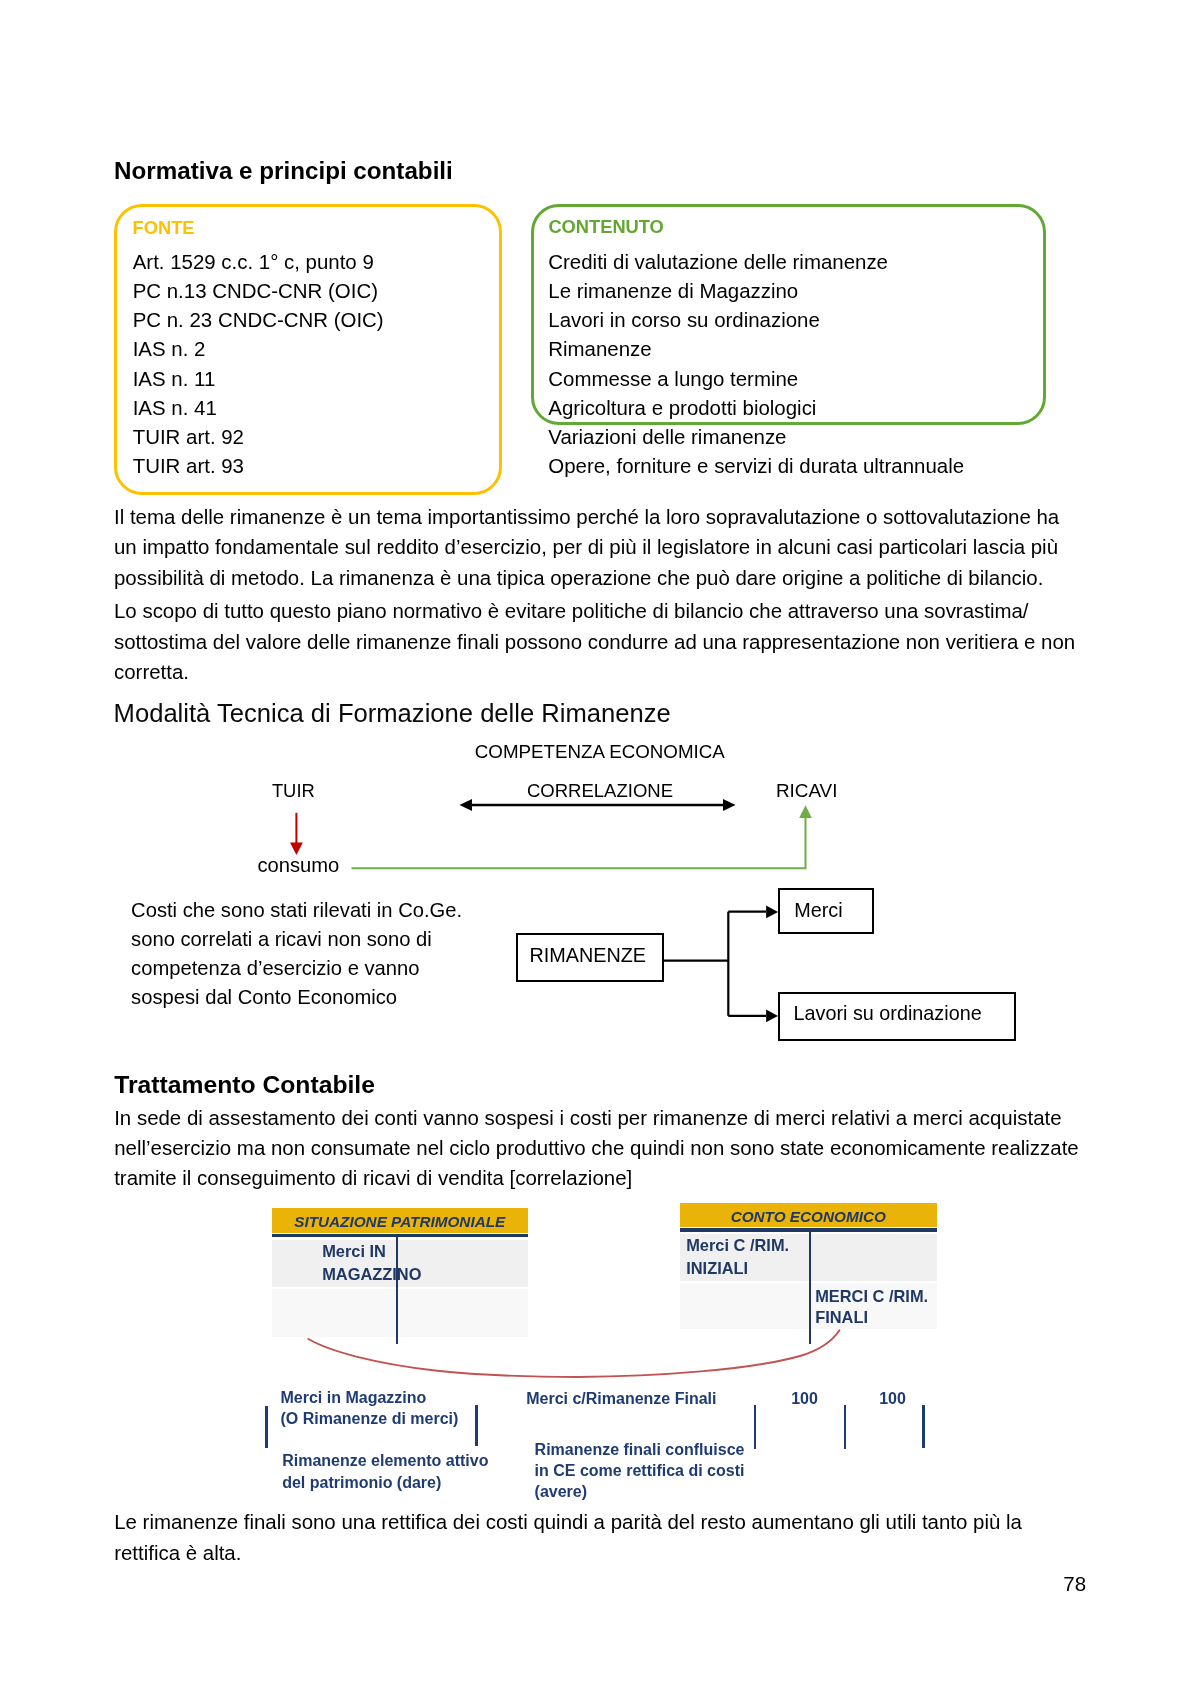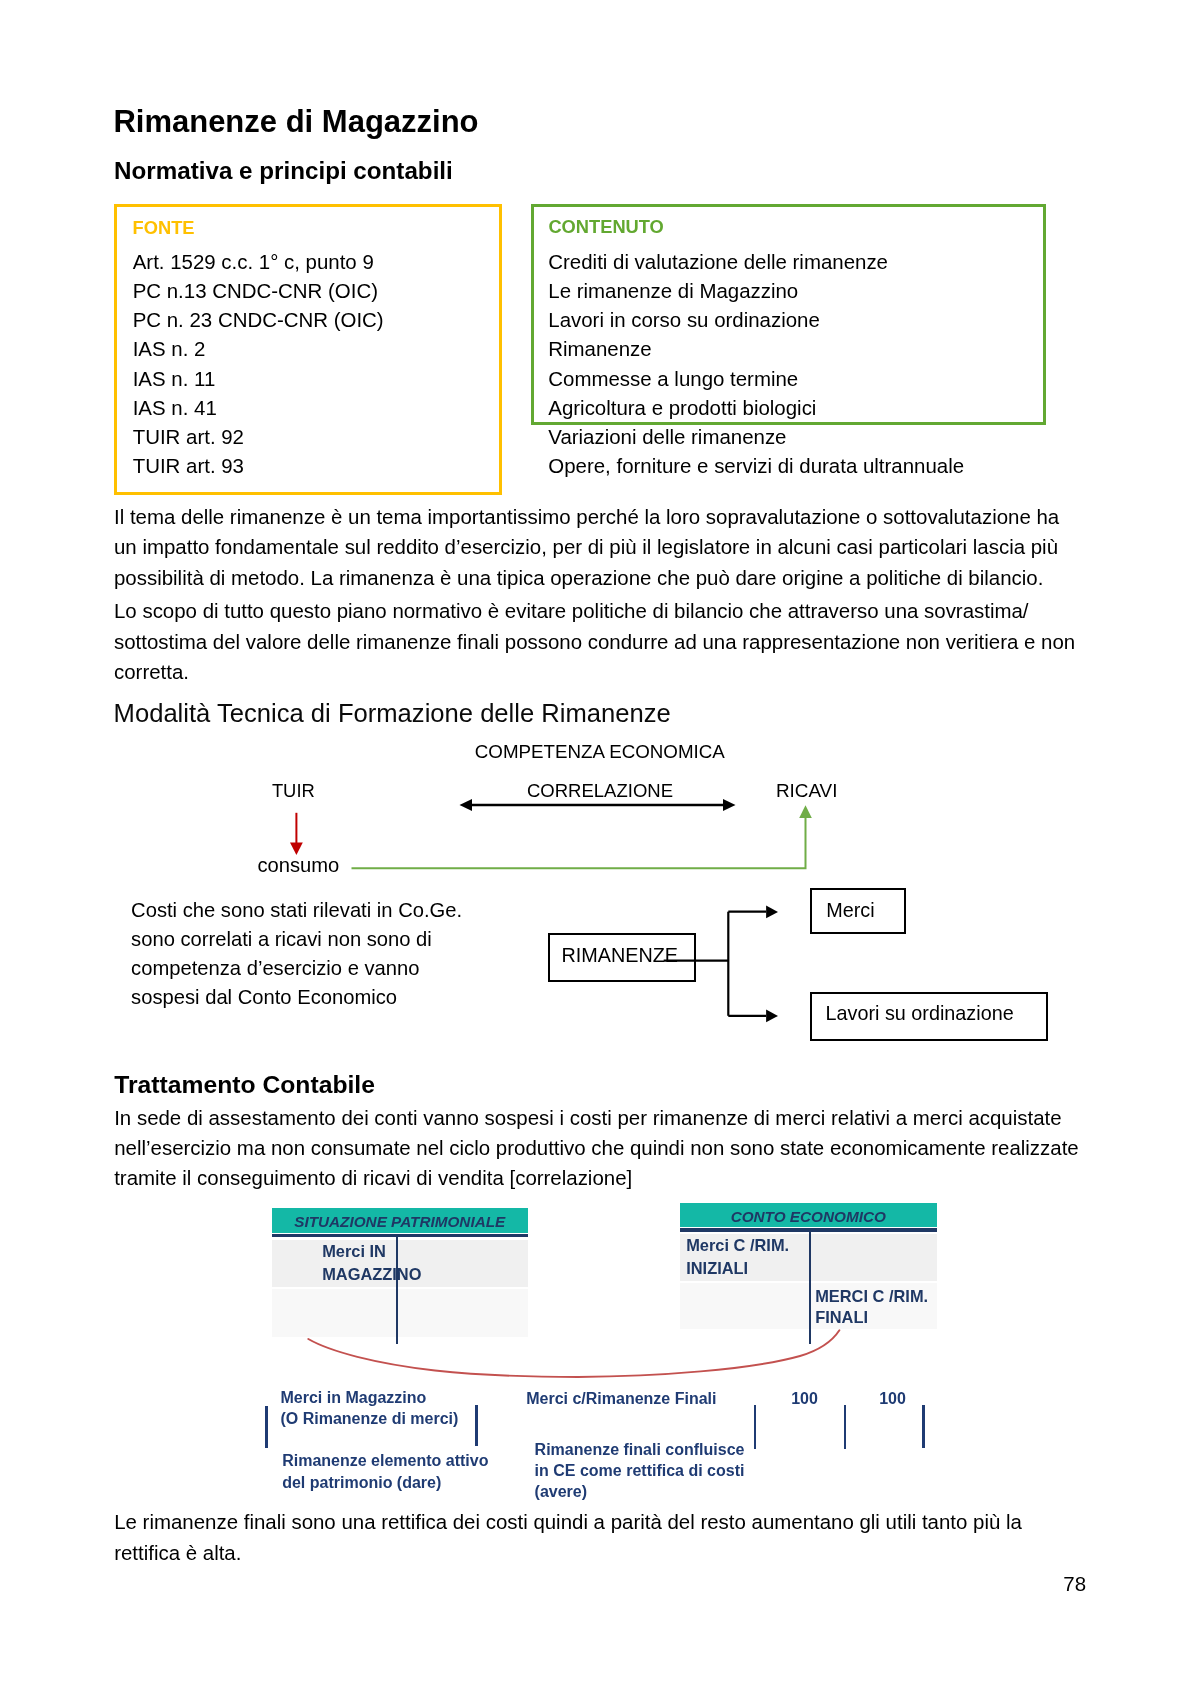--- a/index.html
+++ b/index.html
@@ -6,21 +6,21 @@
   html,body{margin:0;padding:0;background:#fff;}
   body{width:1200px;height:1697px;position:relative;font-family:"Liberation Sans",sans-serif;color:#000;-webkit-font-smoothing:antialiased;}
   .page{position:relative;width:1200px;height:1697px;overflow:hidden;transform:translateZ(0);}
   .abs{position:absolute;}
 
   
   #title{left:113.4px;top:103.5px;font-size:31px;font-weight:700;line-height:36px;white-space:nowrap;}
   #subtitle{left:114.1px;top:157.2px;font-size:24.2px;font-weight:700;line-height:28px;white-space:nowrap;}
 
   
-  .infobox{box-sizing:border-box;}
+  .infobox{box-sizing:border-box;border-radius:28px;}
   #fonte-box{left:114px;top:204px;width:388px;height:291px;border:3px solid #FFC000;}
   #contenuto-box{left:531px;top:204px;width:515px;height:221px;border:3px solid #62A832;}
   .box-head{position:absolute;font-size:18.3px;font-weight:700;white-space:nowrap;}
   .box-list{position:absolute;font-size:20.45px;line-height:29.2px;}
   .box-list div{white-space:nowrap;}
 
   
   .para{position:absolute;font-size:20.45px;line-height:30.3px;text-align:left;}
   #para1{left:114px;top:502px;width:968px;}
   #para2{left:114px;top:596.3px;width:968px;}
@@ -32,25 +32,25 @@
 
   
   #diag1{left:0;top:0;width:1200px;height:1697px;pointer-events:none;}
   .dlbl{position:absolute;font-size:20px;white-space:nowrap;line-height:1;}
   #lbl-competenza{left:474.8px;top:743.2px;font-size:18.75px;}
   #lbl-costi{left:271.9px;top:781.5px;font-size:18.4px;}
   #lbl-correlazione{left:527px;top:781.5px;font-size:18.5px;}
   #lbl-ricavi{left:775.9px;top:781.5px;font-size:18.9px;}
   #lbl-consumo{left:257.4px;top:855.3px;font-size:20.2px;}
   #note1{position:absolute;left:131.1px;top:896.3px;font-size:20.2px;line-height:28.85px;white-space:nowrap;}
-  .dbox{position:absolute;box-sizing:border-box;border:2.2px solid #000;display:flex;align-items:center;justify-content:flex-start;font-size:19.8px;white-space:nowrap;line-height:1;margin-left:32px;}
+  .dbox{position:absolute;box-sizing:border-box;border:2.2px solid #000;display:flex;align-items:center;justify-content:flex-start;font-size:19.8px;white-space:nowrap;line-height:1;}
   #box-rimanenze{left:515.5px;top:932.5px;width:148px;height:49px;padding-left:12px;padding-bottom:1.5px;}
   #box-merci{left:778px;top:887.5px;width:96px;height:46px;padding-left:14.2px;padding-top:1.5px;}
   #box-lavori{left:778px;top:992px;width:237.5px;height:48.5px;padding-left:13.6px;padding-bottom:4px;}
-  .tacct-head{position:absolute;background:#14b8a6;}
+  .tacct-head{position:absolute;background:#eab308;}
   .tacct-head span{position:absolute;left:0;right:0;text-align:center;font-size:15.3px;font-weight:700;font-style:italic;color:#1F3864;white-space:nowrap;}
   .tacct-rule{position:absolute;background:#1F3864;}
   .tacct-r1{position:absolute;background:#F0F0F0;}
   .tacct-r2{position:absolute;background:#F8F8F8;}
   .tacct-vline{position:absolute;background:#1F3864;width:2.6px;}
   .tacct-txt{position:absolute;font-size:16.4px;font-weight:700;color:#1F3864;line-height:22.8px;white-space:nowrap;}
 
   #tl-head{left:272px;top:1208px;width:255.5px;height:25px;}
   #tl-head span{top:4.5px;}
   #tl-rule{left:272px;top:1234px;width:255.5px;height:3.4px;}
@@ -80,21 +80,20 @@
   #bar2{left:475.3px;top:1404.9px;height:41.5px;}
   #bar3{left:753.8px;top:1405.3px;height:43.5px;}
   #bar4{left:843.6px;top:1405.3px;height:43.5px;}
   #bar5{left:922.3px;top:1405px;height:43px;}
 </style>
 </head>
 <body>
 
 <div class="page">
 
-  <div class="abs" id="title">Rimanenze di Magazzino</div>
   <div class="abs" id="subtitle">Normativa e principi contabili</div>
 
   <div class="abs infobox" id="fonte-box">
     <div class="box-head" style="left:15.6px;top:9.5px;color:#FFC000;">FONTE</div>
     <div class="box-list" id="fonte-list" style="left:15.7px;top:39.8px;">
         <div>Art. 1529 c.c. 1° c, punto 9</div>
         <div>PC n.13 CNDC-CNR (OIC)</div>
         <div>PC n. 23 CNDC-CNR (OIC)</div>
         <div>IAS n. 2</div>
         <div>IAS n. 11</div>

